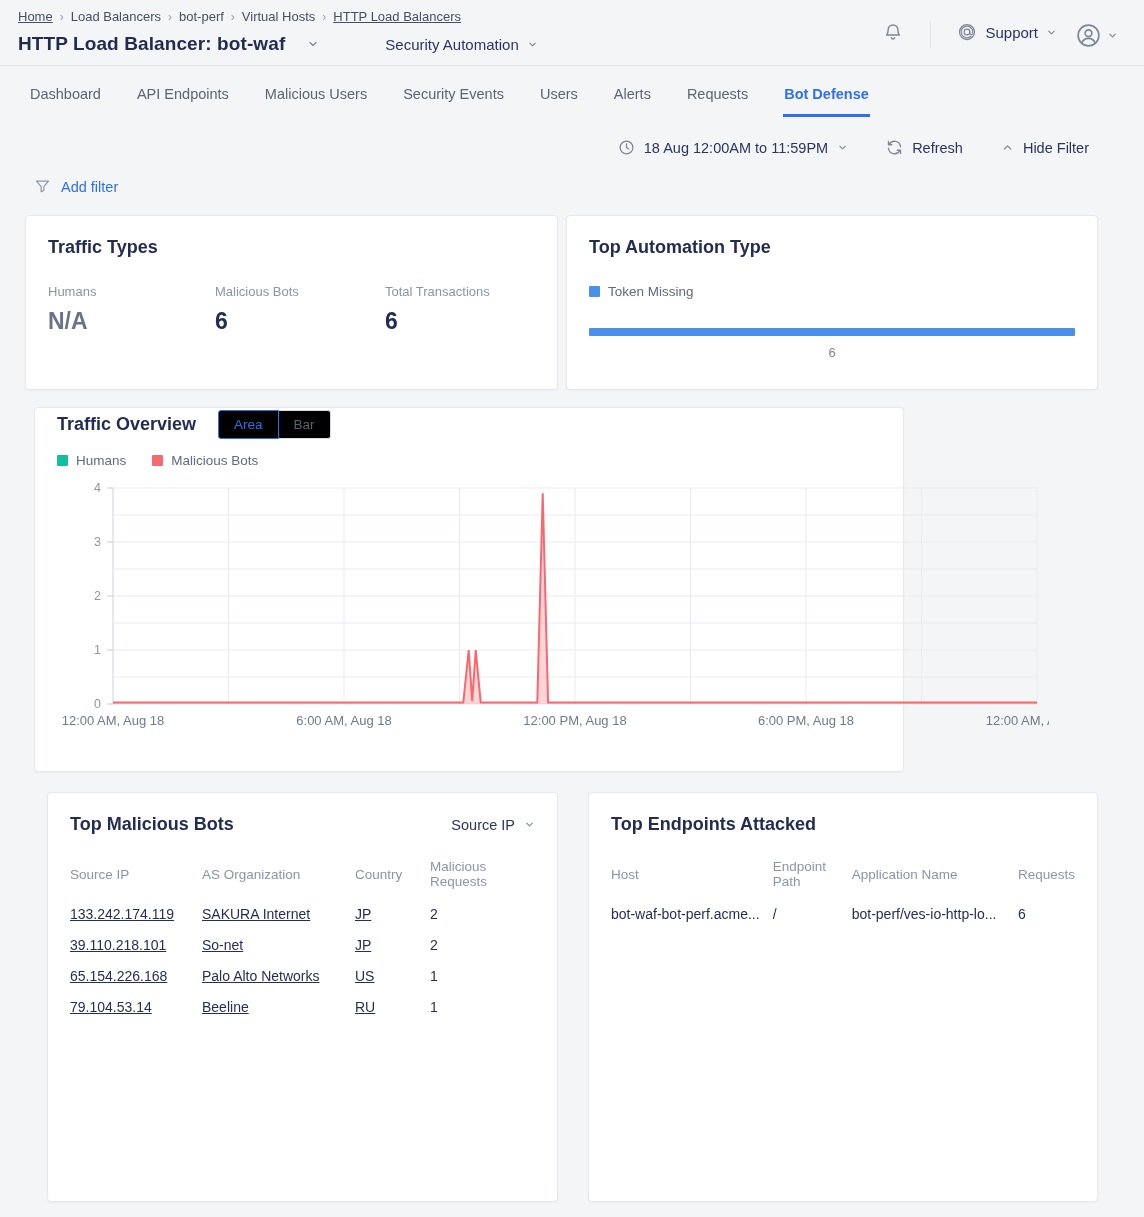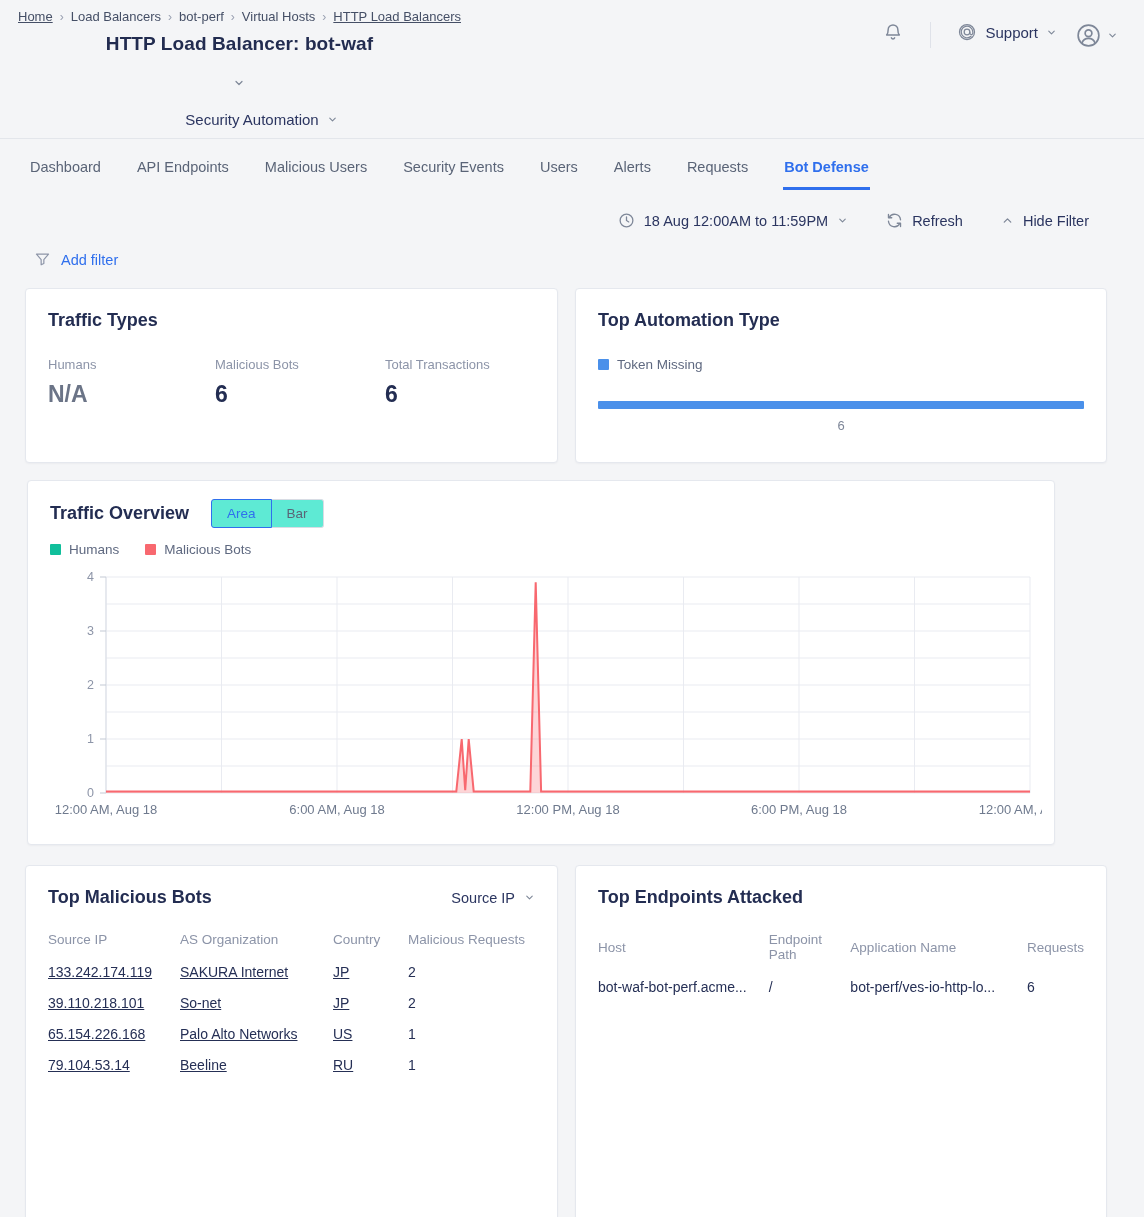--- a/index.html
+++ b/index.html
@@ -9,62 +9,62 @@
     background:#f4f5f7; color:#273156; overflow:hidden;
   }
   .icon { display:inline-flex; align-items:center; justify-content:center; flex:0 0 auto; }
   .icon svg { display:block; }
   
   .topbar { display:flex; justify-content:space-between; align-items:flex-start; padding:8px 26px 10px 18px; }
   .crumbs { font-size:13px; color:#454f66; display:flex; align-items:center; gap:7px; padding-top:1px; }
   .crumb { text-decoration:none; color:#454f66; }
   .crumb.link { text-decoration:underline; cursor:pointer; }
   .crumb-sep { color:#9aa1b2; font-size:12px; }
-  .title-row { display:flex; align-items:center; gap:22px; margin-top:9px;flex-direction:column; }
+  .title-row { display:flex; align-items:center; gap:22px; margin-top:9px; }
   .page-title { font-size:19px; font-weight:700; color:#222c50; letter-spacing:.1px; }
   .mode-select { font-size:15px; color:#2b3560; margin-left:44px; display:flex; align-items:center; gap:8px; cursor:pointer; }
   .top-actions { display:flex; align-items:flex-start; gap:18px; padding-top:14px; }
   .vdivider { width:1px; height:26px; background:#dfe2e9; margin:0 8px; }
   .support { display:flex; align-items:center; gap:8px; font-size:15px; color:#2b3560; cursor:pointer; }
   .account { display:flex; align-items:center; gap:5px; cursor:pointer; }
   .hdivider { height:1px; background:#e3e6eb; width:100%; }
   
   .tabs { display:flex; gap:34px; padding:0 29px; margin-top:3px; }
   .tab { font-size:14.5px; color:#5a6477; padding:17px 1px 12px; cursor:pointer; border-bottom:3px solid transparent; }
   .tab.active { color:#2f6fed; font-weight:700; border-bottom-color:#2f6fed; }
   
   .filter-row { display:flex; justify-content:flex-end; align-items:center; gap:38px; margin:22px 55px 0 0; font-size:14.5px; color:#2b3560; }
   .filter-item { display:flex; align-items:center; gap:9px; cursor:pointer; }
   .addfilter-row { margin:22px 0 0 34px; }
   .addfilter { display:inline-flex; align-items:center; gap:10px; font-size:14.5px; color:#2f6fed; cursor:pointer; }
   
-  .row2 { display:grid; grid-template-columns:533px 532px; gap:17px; padding-left:25px; margin-top:16px; }
+  .row2 { display:grid; grid-template-columns:533px 532px; gap:8px; padding-left:25px; margin-top:16px; }
   .card { background:#fff; border:1px solid #e5e8ee; border-radius:4px; box-shadow:0 1px 2px rgba(20,30,60,.04); padding:21px 22px; }
   .card.h-top { height:175px; }
-  .card.h-bottom { height:410px; }
-  .card.wide { width:1028px; margin-left:27px; margin-top:17px; height:365px; padding:18px 22px; }
+  .card.h-bottom { height:410px;margin-left:22px; }
+  .card.wide { width:870px; margin-left:34px; margin-top:17px; height:365px; padding:2px 22px; }
   .card-title { font-size:18px; font-weight:700; color:#232d52; }
   .card-head { display:flex; align-items:center; justify-content:space-between; }
   
   .stats { display:flex; margin-top:26px; }
   .stat { }
   .stat:nth-child(1){ width:167px; } .stat:nth-child(2){ width:170px; }
   .stat-label { font-size:13px; color:#8c94a8; }
   .stat-value { font-size:23px; font-weight:700; color:#232d52; margin-top:9px; }
   .stat-value.muted { color:#6b7487; }
   
   .legend-row { display:flex; align-items:center; gap:26px; margin-top:26px; }
   .legend-item { display:flex; align-items:center; gap:8px; font-size:13.5px; color:#5f6980; }
   .legend-swatch { width:11px; height:11px; border-radius:1px; }
   .auto-bar { height:8px; border-radius:1px; margin-top:29px; width:100%; }
   .auto-bar-label { text-align:center; font-size:13px; color:#7d8698; margin-top:9px; }
   
   .to-head { display:flex; align-items:center; gap:22px; }
   .toggle-group { display:flex; }
-  .toggle-btn { font-size:13.5px; padding:6px 15px; background:#5eead4; border:1px solid #d8dce4; color:#5a6477; cursor:pointer; }
+  .toggle-btn { font-size:13.5px; padding:6px 15px; background:#000000; border:1px solid #d8dce4; color:#5a6477; cursor:pointer; }
   .toggle-btn:first-child { border-radius:3px 0 0 3px; }
   .toggle-btn:last-child { border-radius:0 3px 3px 0; border-left-width:0; }
   .toggle-btn.active { color:#2f6fed; border:1px solid #2f6fed; border-left-width:1px; }
   .to-legend { margin-top:14px; }
   #traffic-chart { margin-top:10px; }
   #traffic-chart .grid { stroke:#e9ebf1; stroke-width:1; }
   #traffic-chart .axisline { stroke:#d9dde5; stroke-width:1; }
   #traffic-chart .tick { stroke:#c3c9d4; stroke-width:1; }
   #traffic-chart .ytick { font-size:12.5px; fill:#8d95a8; font-family:"Liberation Sans",sans-serif; }
   #traffic-chart .xtick { font-size:13px; fill:#6f7a8e; font-family:"Liberation Sans",sans-serif; }

